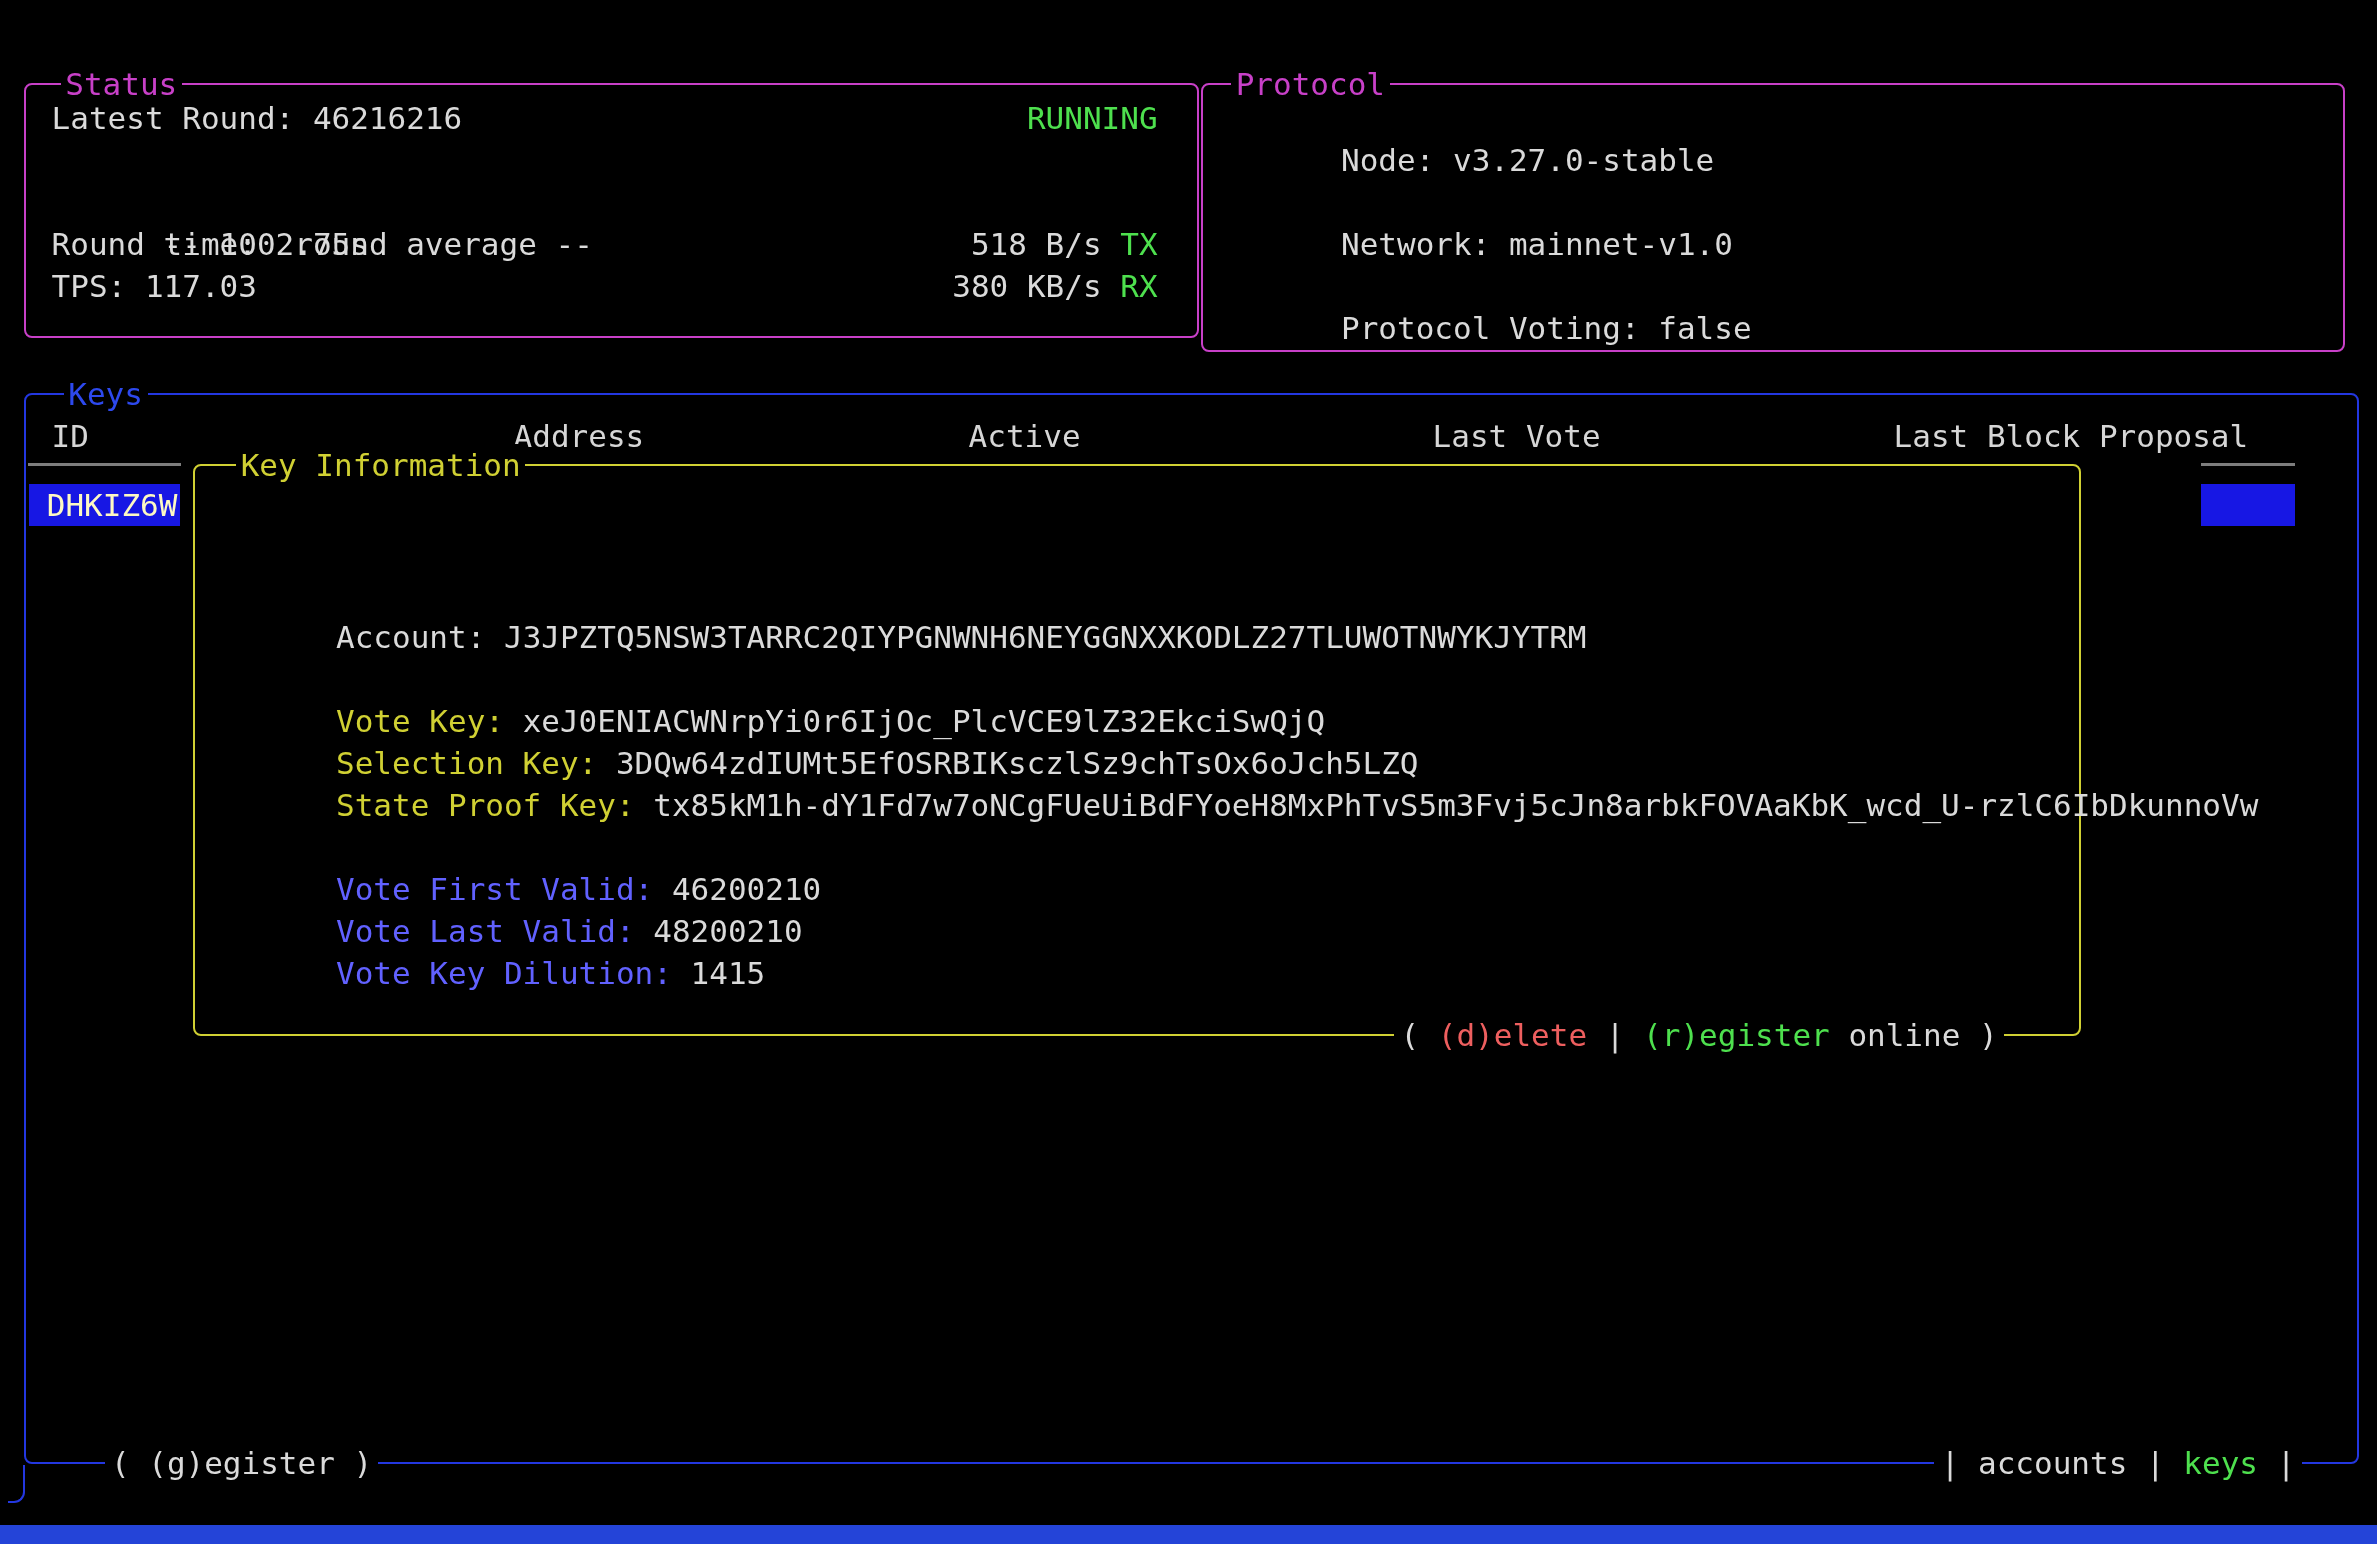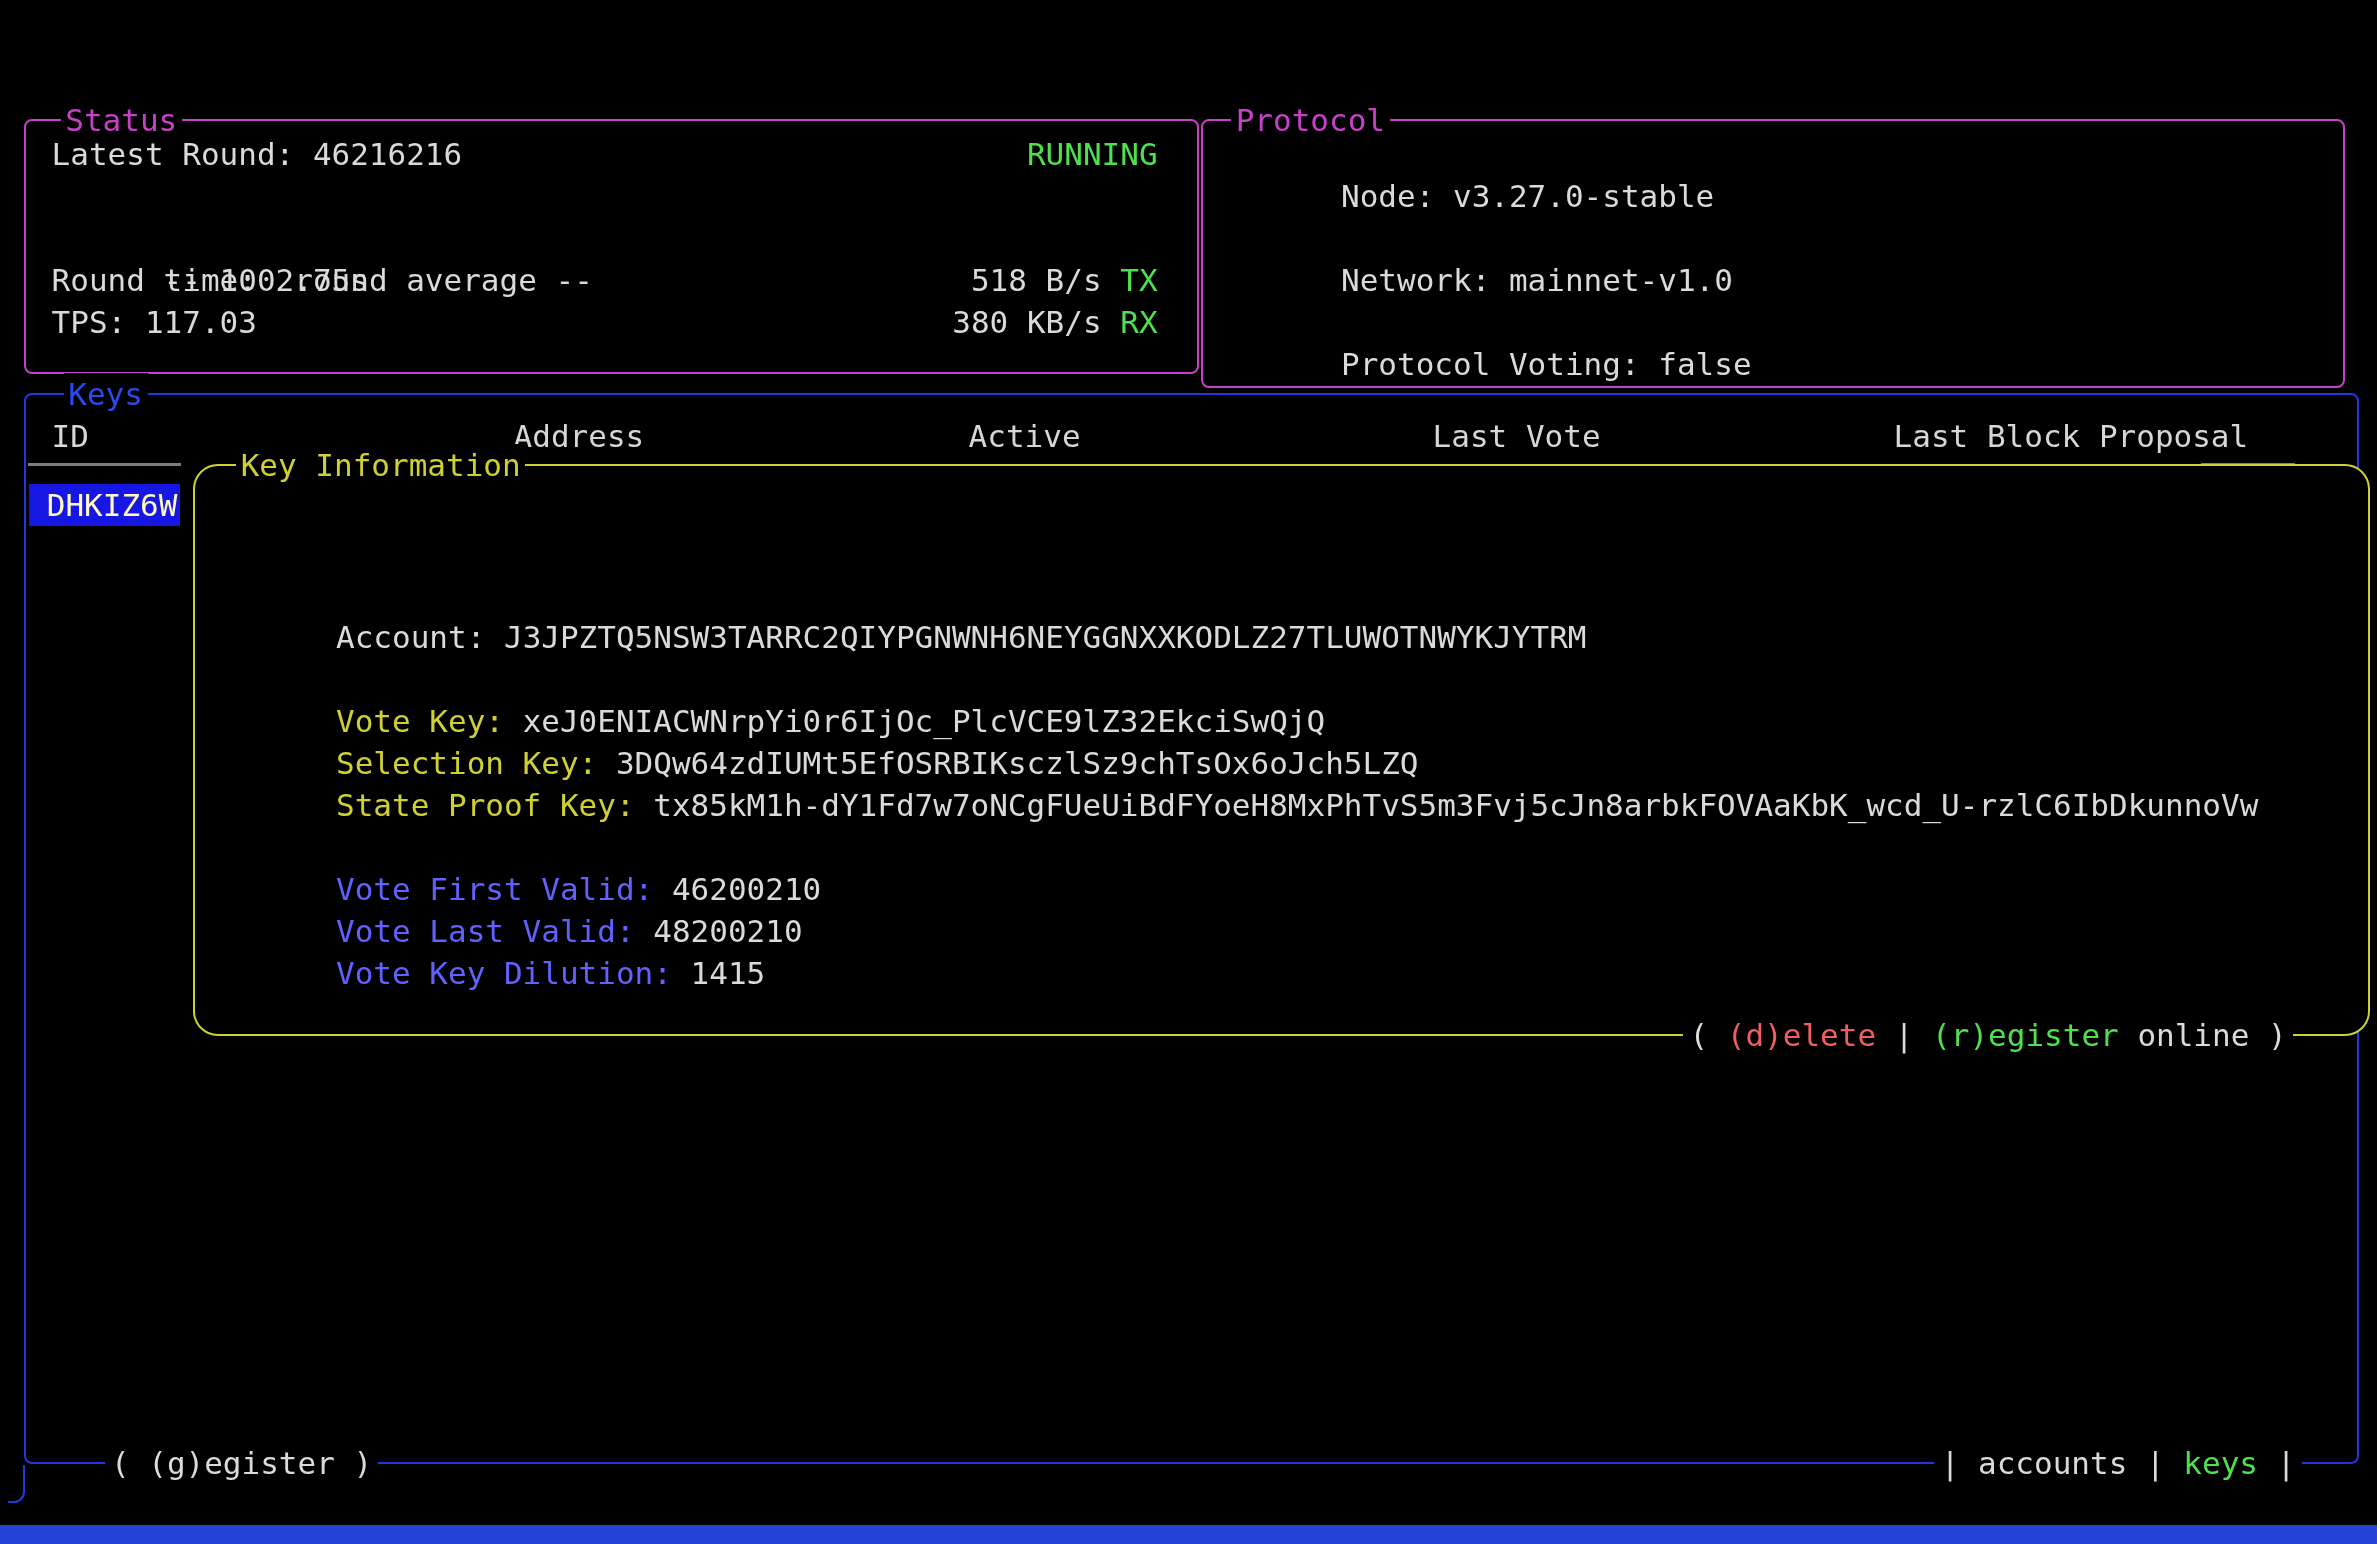--- a/index.html
+++ b/index.html
@@ -12,21 +12,21 @@
     color: #dadada;
     position: relative;
     overflow: hidden;
   }
   .box {
     position: absolute;
     border: 2.4px solid #fff;
     border-radius: 7.9px;
     background: #000;
   }
-  .magenta-box { border-color: #c840c8; margin-top: 36px; }
+  .magenta-box { border-color: #c840c8; }
   .blue-box    { border-color: #2337e0; }
   .yellow-box  { border-color: #d0d033; }
 
   .box-title {
     position: absolute; top: -22px;
     background: #000; padding: 0 4.7px;
     white-space: pre;
   }
   .magenta { color: #c840c8; }
   .blue-t  { color: #2d49ee; }
@@ -122,21 +122,21 @@
 
   <div class="sel-stub" style="left:3.9px; width:151px;">
     <span>DHKIZ6W</span>
   </div>
   <div class="sel-stub" style="left:2175px; width:94px;"></div>
 
   <span class="border-label dim" style="left:79px;">( (g)egister )</span>
   <span class="border-label" style="right:55px;"><span class="dim">| </span><span class="dim">accounts</span><span class="dim"> | </span><span class="green">keys</span><span class="dim"> |</span></span>
 </div>
 
-<div class="box yellow-box" style="left:193px; top:464px; width:2177px; height:572px; z-index:5;border-radius:25px;">
+<div class="box yellow-box" style="left:193px; top:464px; width:1888px; height:572px; z-index:5;">
   <span class="box-title yellow" style="left:41px">Key Information</span>
   <div class="content" style="padding:108px 31px 0 29px;">
     <div class="row">
       <span>Account: </span><span>J3JPZTQ5NSW3TARRC2QIYPGNWNH6NEYGGNXXKODLZ27TLUWOTNWYKJYTRM</span>
     </div>
     <div class="row"></div>
     <div class="row">
       <span class="yellow">Vote Key: </span><span>xeJ0ENIACWNrpYi0r6IjOc_PlcVCE9lZ32EkciSwQjQ</span>
     </div>
     <div class="row">

